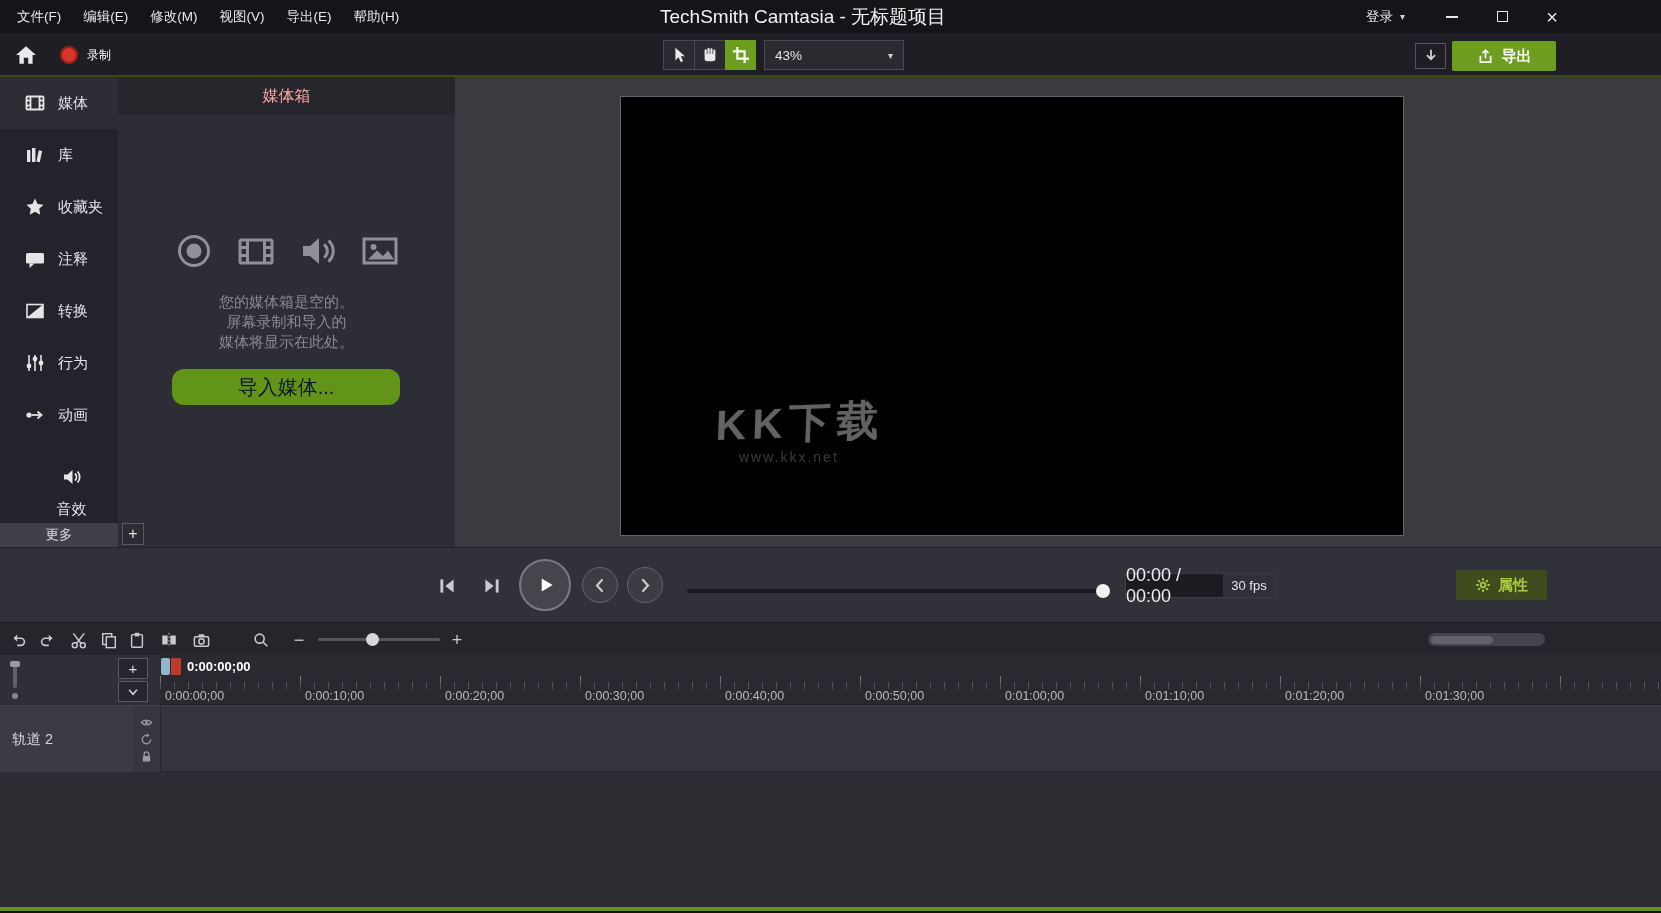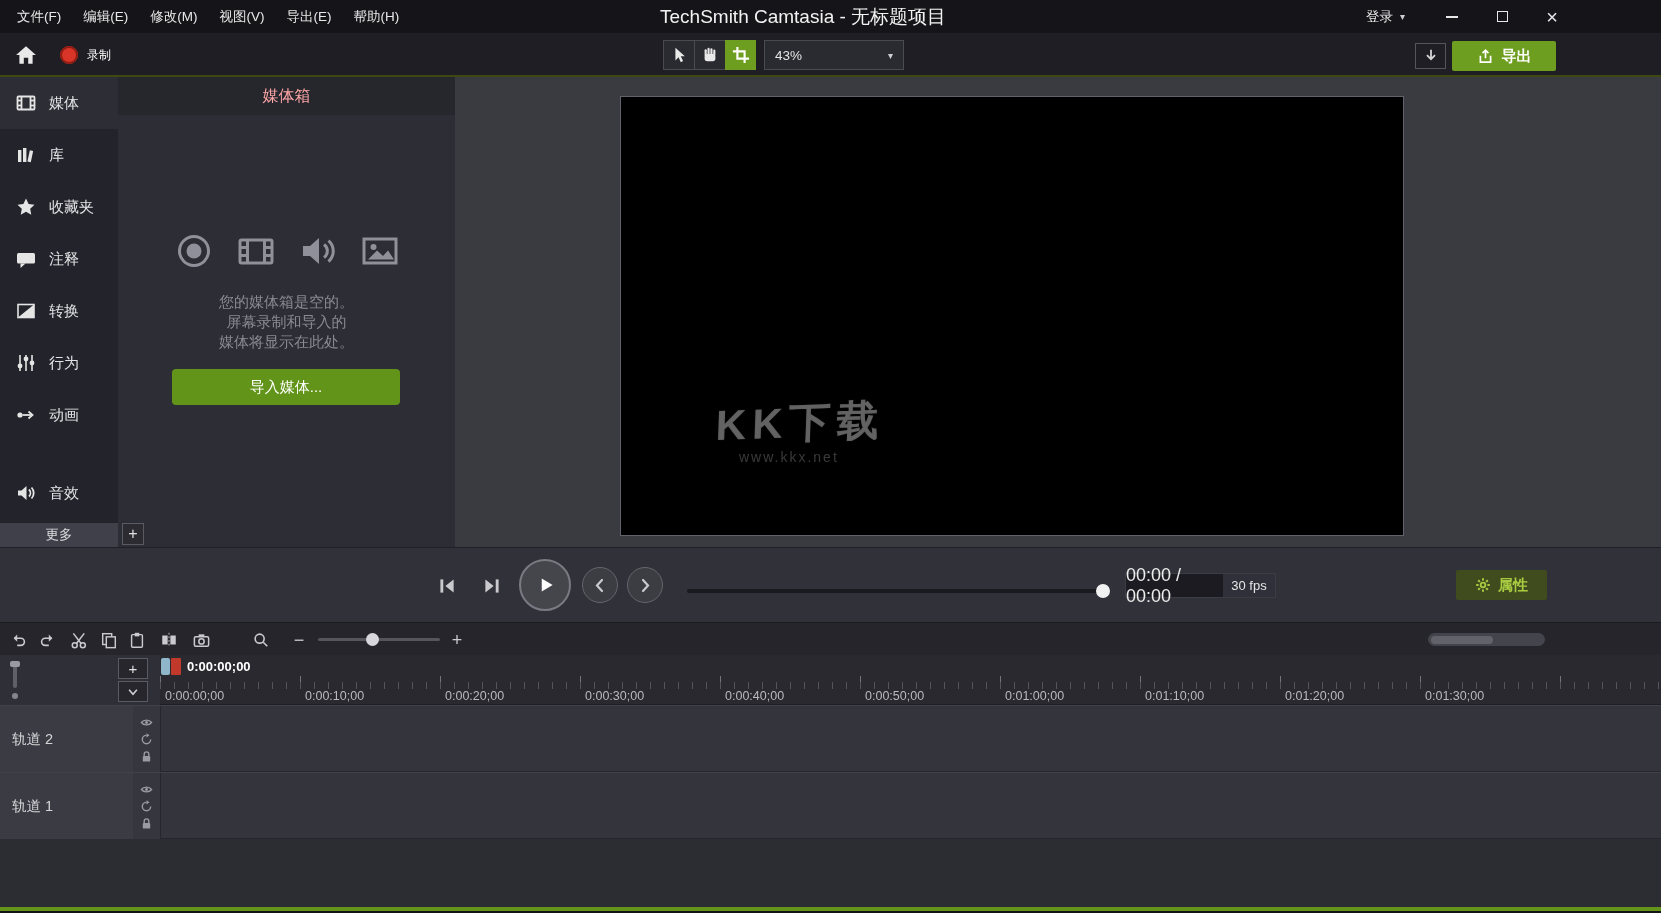--- a/index.html
+++ b/index.html
@@ -31,31 +31,31 @@
   .tool-btn { width:31px; height:30px; background:#2a2a31; border:1px solid #4a4a52; border-right:none; display:flex; align-items:center; justify-content:center; }
   .tool-btn:last-of-type { border-right:1px solid #4a4a52; }
   .tool-btn.active { background:#6d9e1f; border-color:#6d9e1f; }
   .zoom-select { margin-left:8px; width:140px; height:30px; background:#2a2a31; border:1px solid #4a4a52; display:flex; align-items:center; font-size:13.5px; color:#e5e5e5; padding:0 10px; }
   .zoom-select .zoom-val { flex:1; }
   .download-btn { position:absolute; right:215px; top:10px; width:31px; height:26px; border:1px solid #55555d; display:flex; align-items:center; justify-content:center; }
   .export-btn { position:absolute; right:105px; top:8px; width:104px; height:30px; background:#6d9e1f; border-radius:2px; display:flex; align-items:center; justify-content:center; gap:8px; color:#fff; font-size:15px; font-weight:bold; }
 
   
   .sidebar { position:absolute; left:0; top:77px; width:118px; height:470px; background:#23232b; }
-  .side-item { height:52px; display:flex; align-items:center; gap:13px; padding-left:16px; color:#e3e3e6; font-size:15px; }
+  .side-item { height:52px; display:flex; align-items:center; gap:13px; padding-left:25px; color:#e3e3e6; font-size:15px; }
   .side-item.selected { background:#2d2d35; }
-  .side-item.gap-top { margin-top:26px; }
+  .side-item.gap-top { margin-top:26px;flex-direction:column; }
   .more-bar { position:absolute; left:0; bottom:0; width:118px; height:24px; background:#40404a; color:#dcdcdf; font-size:13.5px; display:flex; align-items:center; justify-content:center; }
 
   
   .media-panel { position:absolute; left:118px; top:77px; width:337px; height:470px; background:#2d2d35; }
   .media-header { height:38px; background:#26262d; color:#fca5a5; font-size:16px; display:flex; align-items:center; justify-content:center; }
   .bin-icons { position:absolute; left:0; top:155px; width:100%; display:flex; justify-content:center; gap:24px; }
   .empty-text { position:absolute; left:0; top:215px; width:100%; text-align:center; color:#8a8a92; font-size:15px; line-height:20px; }
-  .import-btn { position:absolute; left:54px; top:292px; width:228px; height:36px; background:#619419; border-radius:4px; color:#ffffff; font-size:15px; display:flex; align-items:center; justify-content:center; }
+  .import-btn { position:absolute; left:54px; top:292px; width:228px; height:36px; background:#619419; border-radius:12px; color:#0f172a; font-size:20px; display:flex; align-items:center; justify-content:center; }
   .add-media-btn { position:absolute; left:4px; bottom:2px; width:22px; height:22px; background:#2b2b31; border:1px solid #5a5a62; color:#e0e0e0; font-size:16px; line-height:19px; text-align:center; }
 
   
   .canvas-area { position:absolute; left:455px; top:77px; width:1206px; height:470px; background:#3a3a41; }
   .preview { position:absolute; left:165px; top:19px; width:784px; height:440px; background:#000; border:1px solid #62626a; }
   .wm-title { position:absolute; left:95px; top:298px; font-size:42px; letter-spacing:6px; color:rgba(150,150,150,0.5); transform:skewX(-4deg) rotate(-2deg); font-weight:bold; text-shadow:0 0 1px rgba(60,60,60,0.8); }
   .wm-url { position:absolute; left:118px; top:352px; font-size:14px; letter-spacing:2px; color:rgba(150,150,150,0.38); }
 
   
   .playbar { position:absolute; left:0; top:547px; width:100%; height:75px; background:#313139; border-top:1px solid #202026; }
@@ -566,45 +566,19 @@
             </span>
           <span>
               <svg width="13" height="13" viewBox="0 0 14 14">
                 <rect x="3" y="6.5" width="8" height="6" rx="1" fill="#9a9aa2"></rect>
                 <path d="M4.5 6.5 V4.5 a2.5 2.5 0 0 1 5 0 V6.5" fill="none" stroke="#9a9aa2" stroke-width="1.5"></path>
               </svg>
             </span>
         </div>
         <div class="track-content"></div>
       </div>
-      <div class="track-row">
-        <div class="track-head">
-          <span>轨道 1</span>
-        </div>
-        <div class="track-ctrls">
-          <span>
-              <svg width="13" height="13" viewBox="0 0 14 14">
-                <path d="M1.5 7 C4 3.5 10 3.5 12.5 7 C10 10.5 4 10.5 1.5 7 Z" fill="none" stroke="#9a9aa2" stroke-width="1.4"></path>
-                <circle cx="7" cy="7" r="1.6" fill="#9a9aa2"></circle>
-              </svg>
-            </span>
-          <span>
-              <svg width="13" height="13" viewBox="0 0 14 14">
-                <path d="M11.5 7 A4.5 4.5 0 1 1 7 2.5" fill="none" stroke="#9a9aa2" stroke-width="1.5"></path>
-                <path d="M7 0.2 L10.2 2.5 L7 4.8 Z" fill="#9a9aa2"></path>
-              </svg>
-            </span>
-          <span>
-              <svg width="13" height="13" viewBox="0 0 14 14">
-                <rect x="3" y="6.5" width="8" height="6" rx="1" fill="#9a9aa2"></rect>
-                <path d="M4.5 6.5 V4.5 a2.5 2.5 0 0 1 5 0 V6.5" fill="none" stroke="#9a9aa2" stroke-width="1.5"></path>
-              </svg>
-            </span>
-        </div>
-        <div class="track-content"></div>
-      </div>
     </div>
 
     <div class="tl-scrollbar"></div>
     <div class="bottom-edge"></div>
   </div>
 
 </div>
 
 </body></html>

